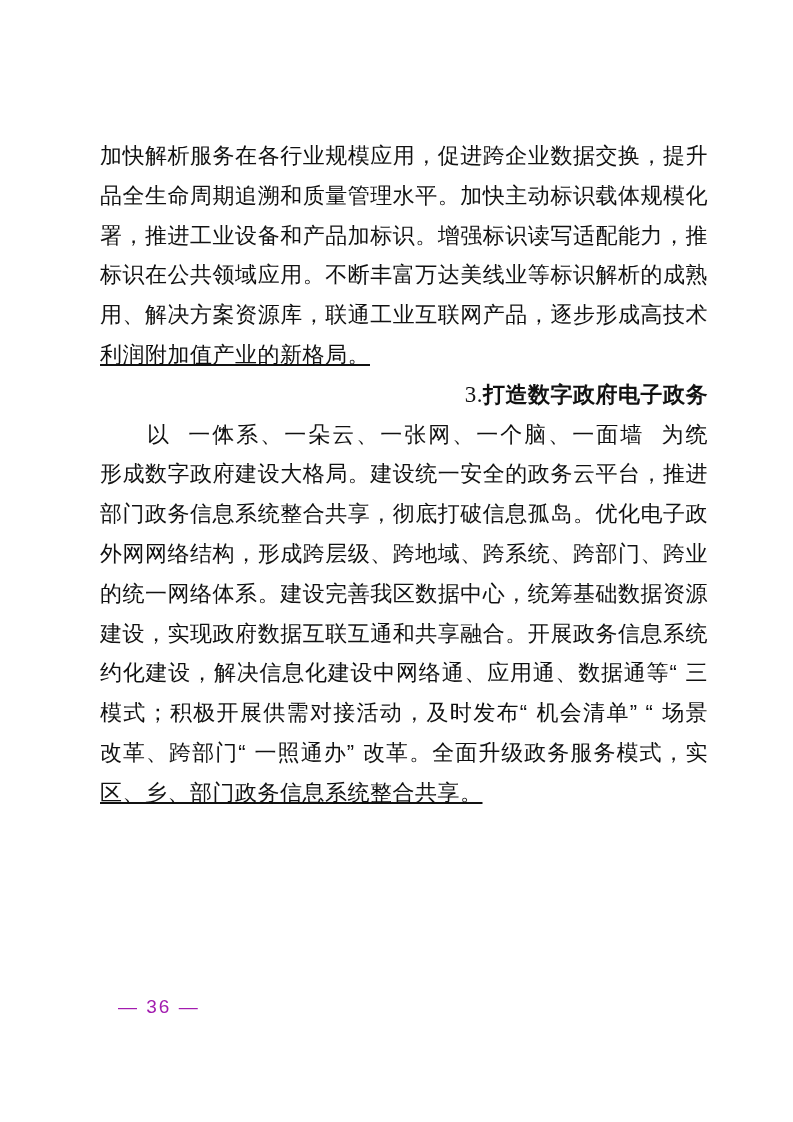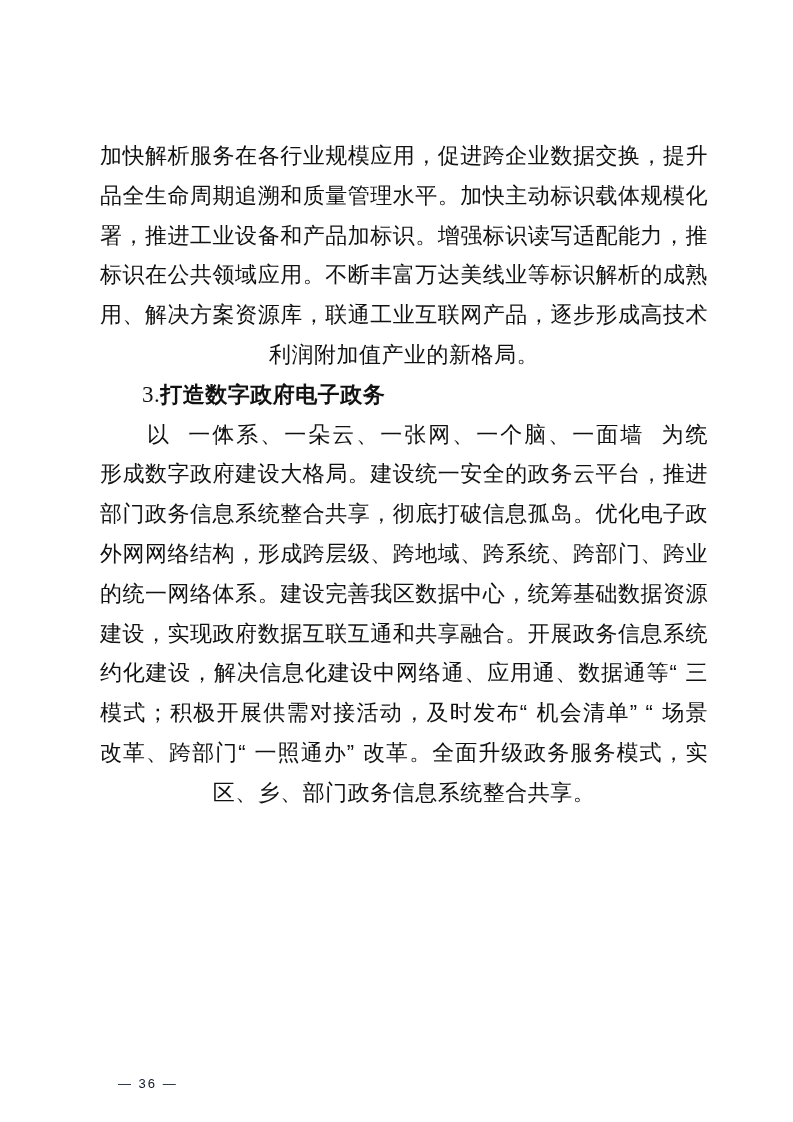--- a/index.html
+++ b/index.html
@@ -36,48 +36,49 @@
     text-align-last: justify;
     text-justify: inter-character;
   }
   .line.body-indent {
     text-align: justify;
     text-align-last: justify;
     text-justify: inter-character;
     text-indent: 47px;
   }
   .line.end {
-    text-align: center;
+    text-align: left;
+    text-decoration: underline;
   }
   .line.heading {
-    text-align: left;
+    text-align: right;
     padding-left: 42px;
   }
   .line.heading .hnum {
     font-family: "Liberation Serif", "DejaVu Serif", serif;
     font-weight: normal;
     font-size: 23px;
   }
   .line.heading .htitle {
     font-weight: bold;
   }
   
   .q {
     display: inline-block;
     width: 0.72em;
     overflow: visible;
     white-space: pre;
   }
   .footer {
     position: absolute;
     left: 118px;
-    top: 1076px;
-    font-size: 13px;
+    top: 996px;
+    font-size: 19px;
     letter-spacing: 2px;
-    color: #0f172a;
+    color: #a21caf;
   }
 </style>
 </head>
 <body>
 
 <div class="page">
   <div class="text-block">
       <div class="line body">加快解析服务在各行业规模应用，促进跨企业数据交换，提升产</div>
       <div class="line body">品全生命周期追溯和质量管理水平。加快主动标识载体规模化部</div>
       <div class="line body">署，推进工业设备和产品加标识。增强标识读写适配能力，推动</div>

